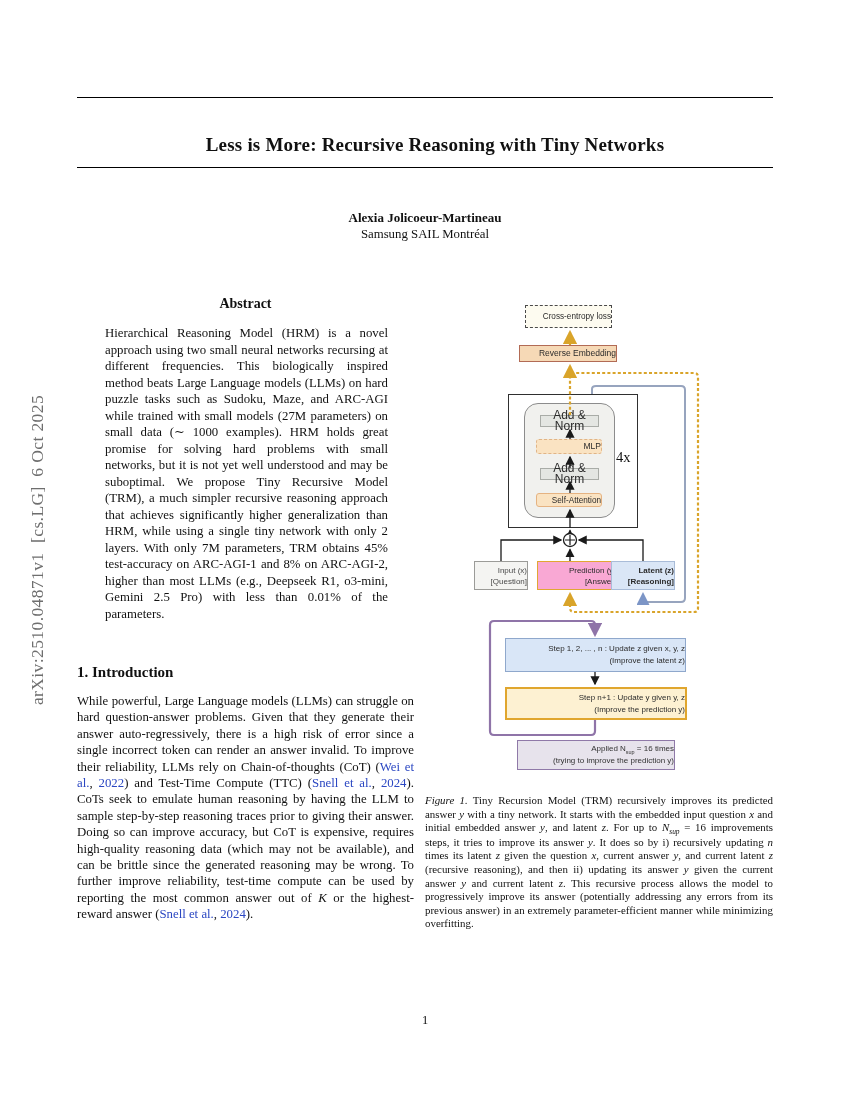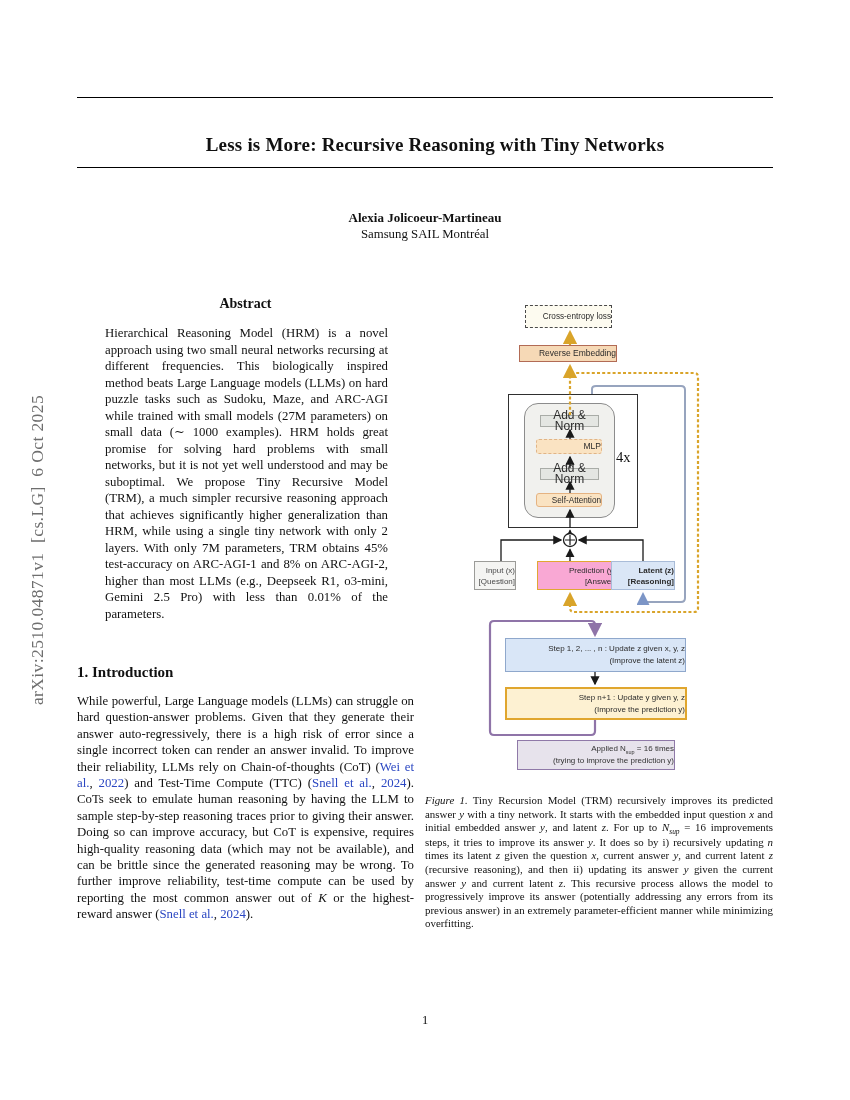--- a/index.html
+++ b/index.html
@@ -41,21 +41,21 @@
           background-size:4px 4px;}
   .ce-box{left:63px;top:10px;width:87px;height:23px;background:#fdfbf0;border:1.3px dashed #4a4a4a;font-size:8.2px;}
   .re-box{left:57px;top:50px;width:98px;height:17px;background:#f6d9b6;border:1.3px solid #b26b55;font-size:8.5px;}
   .outer-rect{left:46px;top:99px;width:130px;height:134px;background:#fff;border:1.3px solid #2f2f2f;}
   .round-box{left:62px;top:108px;width:91px;height:115px;background:#f1f1ee;border:1.2px solid #8c8c8c;border-radius:14px;}
   .an-box{width:59px;height:12px;left:78px;background:#e4e6e2;border:1px solid #a9aca7;font-size:12px;}
   .an1{top:120px;} .an2{top:173px;}
   .mlp-box{left:74px;top:144px;width:66px;height:15px;background:#fae3c2;border:1px dashed #e0b487;border-radius:3px;font-size:8.5px;padding-left:36px;}
   .sa-box{left:74px;top:198px;width:66px;height:14px;background:#fae3c2;border:1px solid #e5b382;border-radius:3px;font-size:8.2px;}
   .label-4x{position:absolute;left:154px;top:154px;z-index:2;font-family:"Liberation Serif",serif;font-size:14.5px;color:#111;}
-  .in-box{left:12px;top:266px;width:42px;height:29px;background:#f4f4f2;border:1px solid #9b9b98;font-size:8px;color:#4a4a4a;}
+  .in-box{left:12px;top:266px;width:54px;height:29px;background:#f4f4f2;border:1px solid #9b9b98;font-size:8px;color:#4a4a4a;}
   .pr-box{left:75px;top:266px;width:80px;height:29px;background:#f9a8d4;border:1.6px solid #e1a733;font-size:8px;}
   .la-box{left:149px;top:266px;width:64px;height:29px;background:#dae6f6;border:1.3px solid #a9bcd8;font-size:8px;font-weight:bold;}
   .stz-box{left:43px;top:343px;width:181px;height:34px;background:#d9e6f7;border:1.4px solid #8fa8cc;font-size:8px;line-height:12px;}
   .sty-box{left:43px;top:392px;width:182px;height:33px;background:#fdf1d2;border:2px solid #e0a62e;font-size:8px;line-height:12px;}
   .ap-box{left:55px;top:445px;width:158px;height:30px;background:#e7e3ec;border:1.4px solid #8f79a8;font-size:8px;line-height:12px;color:#333;}
 
   .caption{position:absolute;left:425px;top:794px;width:348px;margin:0;
            font-size:10.9px;line-height:13.6px;text-align:justify;}
   .page-number{position:absolute;top:1013px;left:0;right:0;text-align:center;font-size:12.5px;}
 </style>

